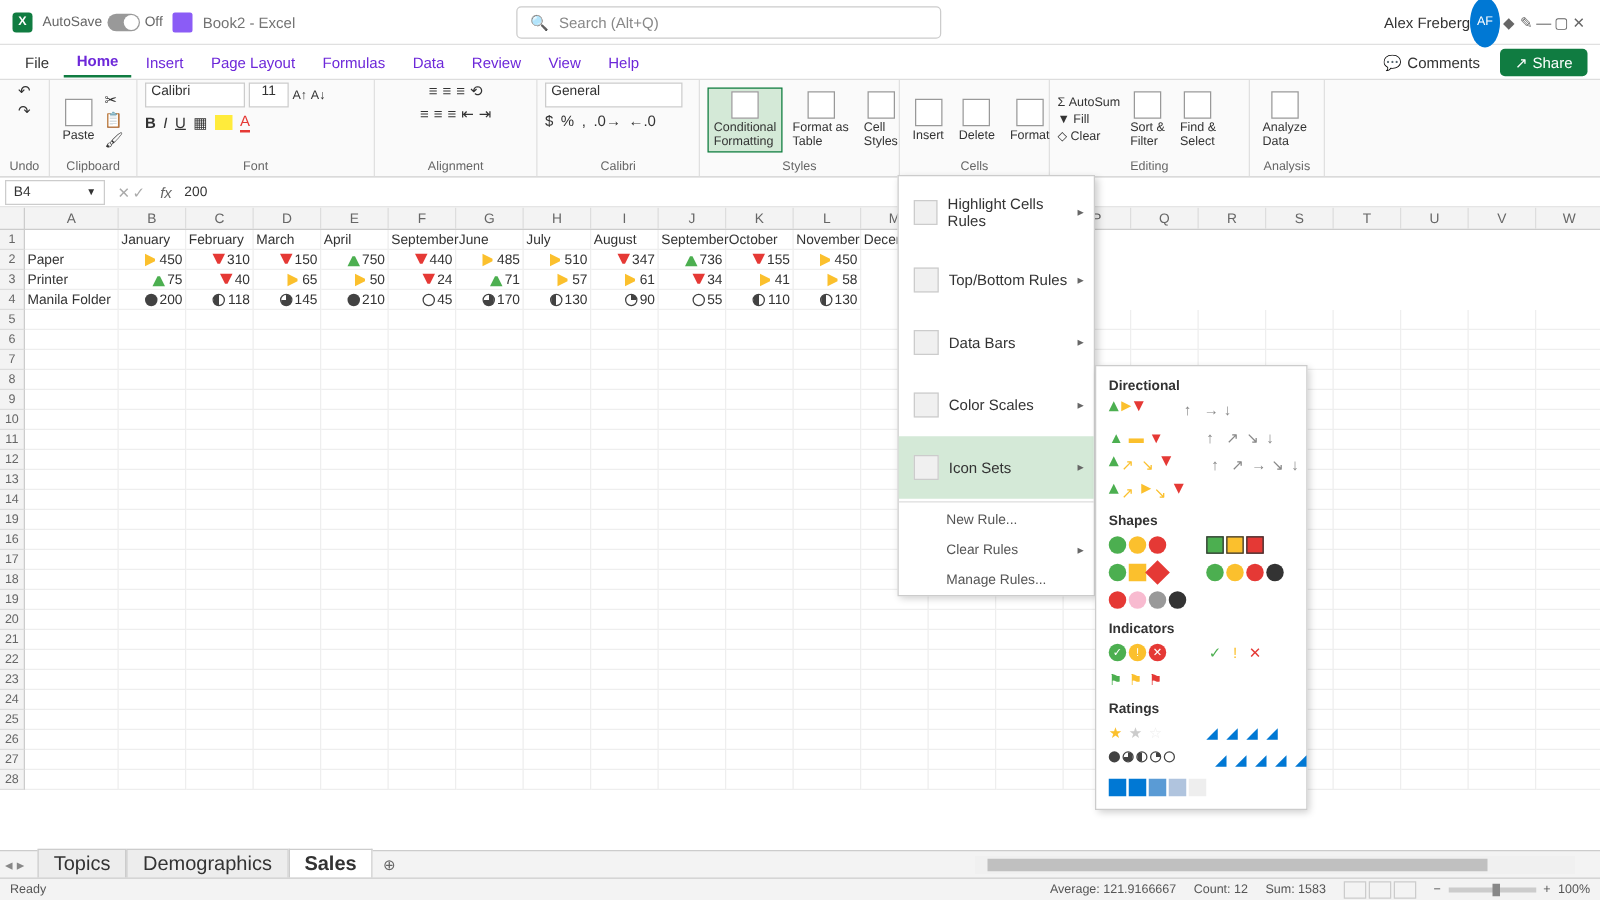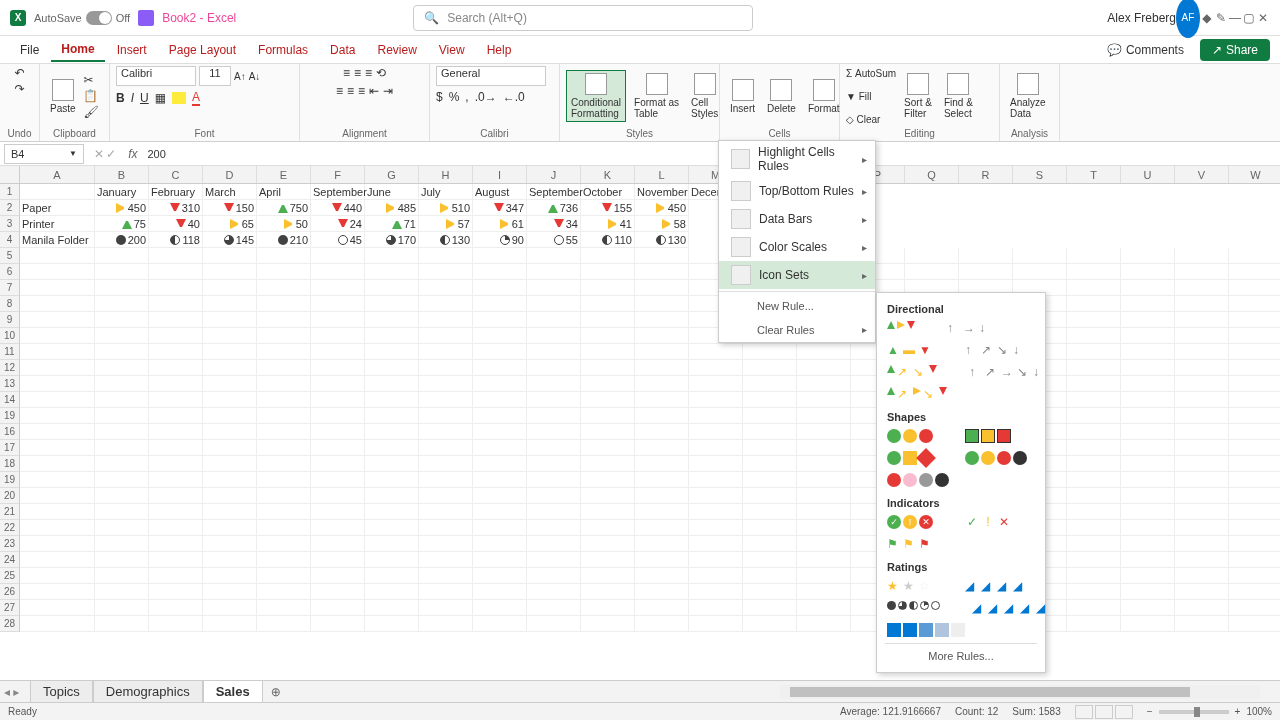--- a/index.html
+++ b/index.html
@@ -6,30 +6,30 @@
 body { width: 1280px; height: 720px; background: #fff; font-size: 12px; color: #333; overflow: hidden; position: relative; }
 
 
 .titlebar { height: 36px; background: #fff; display: flex; align-items: center; padding: 0 10px; border-bottom: 1px solid #e0e0e0; }
 .title-left { display: flex; align-items: center; gap: 8px; }
 .app-icon { width: 16px; height: 16px; background: #107c41; border-radius: 3px; display: flex; align-items: center; justify-content: center; color: #fff; font-size: 10px; font-weight: bold; }
 .autosave { display: flex; align-items: center; gap: 4px; font-size: 11px; color: #666; }
 .toggle-off { width: 26px; height: 14px; background: #999; border-radius: 7px; position: relative; }
 .toggle-off::after { content: ""; position: absolute; right: 1px; top: 1px; width: 12px; height: 12px; background: #fff; border-radius: 50%; }
 .file-icon { width: 16px; height: 16px; background: #8b5cf6; border-radius: 2px; }
-.doc-name { font-size: 12px; color: #ec4899; }
+.doc-name { font-size: 12px; color: #737373; }
 .search-box { flex: 1; max-width: 340px; margin: 0 auto; height: 26px; border: 1px solid #ccc; border-radius: 4px; display: flex; align-items: center; padding: 0 10px; gap: 8px; color: #888; }
 .title-right { display: flex; align-items: center; margin-left: auto; justify-content: space-between; }
 .user-name { font-size: 12px; color: #333; }
 .avatar { width: 24px; height: 40px; background: #0078d4; border-radius: 50%; color: #fff; display: flex; align-items: center; justify-content: center; font-size: 10px; }
 .win-btn { width: 14px; height: 14px; display: flex; align-items: center; justify-content: center; color: #666; cursor: pointer; }
 
 
 .ribbon-tabs { height: 28px; display: flex; align-items: center; padding: 0 10px; gap: 2px; border-bottom: 1px solid #ddd; }
-.tab { padding: 4px 10px; font-size: 12px; color: #b91c1c; cursor: pointer; }
+.tab { padding: 4px 10px; font-size: 12px; color: #6d28d9; cursor: pointer; }
 .tab.file { color: #333; }
 .tab.active { border-bottom: 2px solid #107c41; font-weight: 600; }
 .ribbon-right { margin-left: auto; display: flex; gap: 8px; align-items: center; }
 .comments-btn { display: flex; align-items: center; gap: 4px; padding: 4px 8px; font-size: 12px; }
 .share-btn { background: #107c41; color: #fff; padding: 4px 12px; border-radius: 4px; font-size: 12px; display: flex; align-items: center; gap: 4px; }
 
 
 .ribbon { height: 78px; background: #fafafa; border-bottom: 1px solid #d0d0d0; display: flex; position: relative; }
 .group { border-right: 1px solid #e0e0e0; padding: 2px 6px; display: flex; flex-direction: column; justify-content: space-between; }
 .group-label { font-size: 10px; color: #666; text-align: center; padding-top: 2px; }
@@ -58,40 +58,40 @@
 .col-h.a { width: 75px; }
 .row-h { width: 20px; height: 16px; border-bottom: 1px solid #ddd; border-right: 1px solid #ccc; text-align: center; font-size: 10px; color: #666; line-height: 16px; background: #f3f3f3; }
 .cells { position: absolute; left: 20px; top: 18px; }
 .cell-row { display: flex; height: 16px; }
 .cell { width: 54px; height: 16px; border-right: 1px solid #eee; border-bottom: 1px solid #eee; font-size: 11px; display: flex; align-items: center; justify-content: flex-end; padding: 0 2px; gap: 2px; }
 .cell.a { width: 75px; justify-content: flex-start; }
 .cell .ic { width: 10px; height: 10px; flex-shrink: 0; }
 
 
 .cf-menu { position: absolute; left: 718px; top: 140px; width: 158px; background: #fff; border: 1px solid #ccc; box-shadow: 2px 2px 6px rgba(0,0,0,0.2); z-index: 10; font-size: 12px; }
-.cf-item { display: flex; align-items: center; gap: 8px; padding: 4px 12px; cursor: pointer; position: relative; }
+.cf-item { display: flex; align-items: center; gap: 8px; padding: 15px 12px; cursor: pointer; position: relative; }
 .cf-item:hover, .cf-item.hov { background: #d4e9d7; }
 .cf-item .mic { width: 20px; height: 20px; background: #f0f0f0; border: 1px solid #ccc; }
 .cf-item .arrow { position: absolute; right: 8px; color: #666; font-size: 10px; }
 .cf-sep { border-top: 1px solid #ddd; margin: 2px 0; }
 .cf-sub { padding: 6px 12px 6px 38px; color: #555; cursor: pointer; position: relative; font-size: 11px; }
 .cf-sub .arrow { position: absolute; right: 8px; color: #666; font-size: 10px; }
 
 
 .icon-sets { position: absolute; left: 876px; top: 292px; width: 170px; background: #fff; border: 1px solid #ccc; box-shadow: 2px 2px 6px rgba(0,0,0,0.2); z-index: 11; padding: 6px 8px 4px; }
 .is-group-label { font-size: 11px; font-weight: bold; color: #333; padding: 4px 2px; }
 .is-row { display: flex; gap: 28px; margin-bottom: 4px; }
 .is-option { display: flex; gap: 2px; cursor: pointer; padding: 2px; }
 .is-option .g { width: 14px; height: 14px; }
 .more-rules { text-align: center; padding: 6px; color: #555; border-top: 1px solid #ddd; font-size: 11px; cursor: pointer; }
 
 
 .sheet-tabs { position: absolute; bottom: 18px; left: 0; right: 0; height: 22px; background: #f3f3f3; border-top: 1px solid #ccc; display: flex; align-items: center; padding-left: 30px; gap: 0; }
 .sheet-nav { position: absolute; left: 4px; display: flex; gap: 4px; color: #888; }
-.sheet-tab { padding: 3px 12px; font-size: 13px; background: #ededed; border: 1px solid #ccc; cursor: pointer; }
+.sheet-tab { padding: 3px 12px; font-size: 16px; background: #ededed; border: 1px solid #ccc; cursor: pointer; }
 .sheet-tab.active { background: #fff; border-bottom-color: #fff; font-weight: 600; }
 .add-sheet { padding: 0 8px; color: #666; cursor: pointer; }
 .hscroll { position: absolute; right: 20px; width: 480px; height: 14px; background: #f0f0f0; display: flex; align-items: center; }
 .hscroll .thumb { width: 400px; height: 10px; background: #c0c0c0; margin-left: 10px; }
 
 
 .statusbar { position: absolute; bottom: 0; left: 0; right: 0; height: 18px; background: #f3f3f3; border-top: 1px solid #ccc; display: flex; align-items: center; padding: 0 8px; font-size: 10px; color: #555; }
 .status-right { margin-left: auto; display: flex; gap: 14px; align-items: center; }
 .view-btns { display: flex; gap: 2px; }
 .view-btn { width: 18px; height: 14px; border: 1px solid #ccc; }
@@ -258,21 +258,21 @@
         </div>
       <div class="big-btn">
           <div class="ico"></div>
           <span>Format</span>
         </div>
     </div>
     <div class="group-label">Cells</div>
   </div>
   <div class="group" style="width:160px">
     <div class="group-content">
-      <div class="small-stack" style="font-size:10px;gap:12px">
+      <div class="small-stack" style="font-size:10px;gap:2px">
         <span>Σ <span>AutoSum</span></span>
         <span>▼ <span>Fill</span></span>
         <span>◇ <span>Clear</span></span>
       </div>
       <div class="big-btn">
           <div class="ico"></div>
           <span style="white-space:pre">Sort &amp;
 Filter</span>
         </div>
       <div class="big-btn">
@@ -1147,20 +1147,21 @@
       <span class="arrow">▸</span>
     </div>
   <div class="cf-item hov">
       <div class="mic"></div>
       <span>Icon Sets</span>
       <span class="arrow">▸</span>
     </div>
   <div class="cf-sep"></div>
   <div class="cf-sub">New Rule...</div>
   <div class="cf-sub"><span>Clear Rules</span><span class="arrow">▸</span></div>
+  <div class="cf-sub">Manage Rules...</div>
 </div>
 
 <div class="icon-sets">
   <div class="is-group-label">Directional</div>
   <div class="is-row">
     <div class="is-option">
         <span class="arr-up"></span>
         <span class="arr-rt"></span>
         <span class="arr-dn"></span>
       </div>
@@ -1293,21 +1294,20 @@
   </div>
   <div class="is-row">
     <div class="is-option">
         <span class="g" style="background:#0078d4"></span>
         <span class="g" style="background:#0078d4"></span>
         <span class="g" style="background:#5a9bd5"></span>
         <span class="g" style="background:#b0c4de"></span>
         <span class="g" style="background:#eee"></span>
       </div>
   </div>
-  <div class="more-rules">More Rules...</div>
 </div>
 
 <div class="sheet-tabs">
   <div class="sheet-nav">◂ ▸</div>
   <div class="sheet-tab">Topics</div>
   <div class="sheet-tab">Demographics</div>
   <div class="sheet-tab active">Sales</div>
   <div class="add-sheet">⊕</div>
   <div class="hscroll">
       <div class="thumb"></div>

